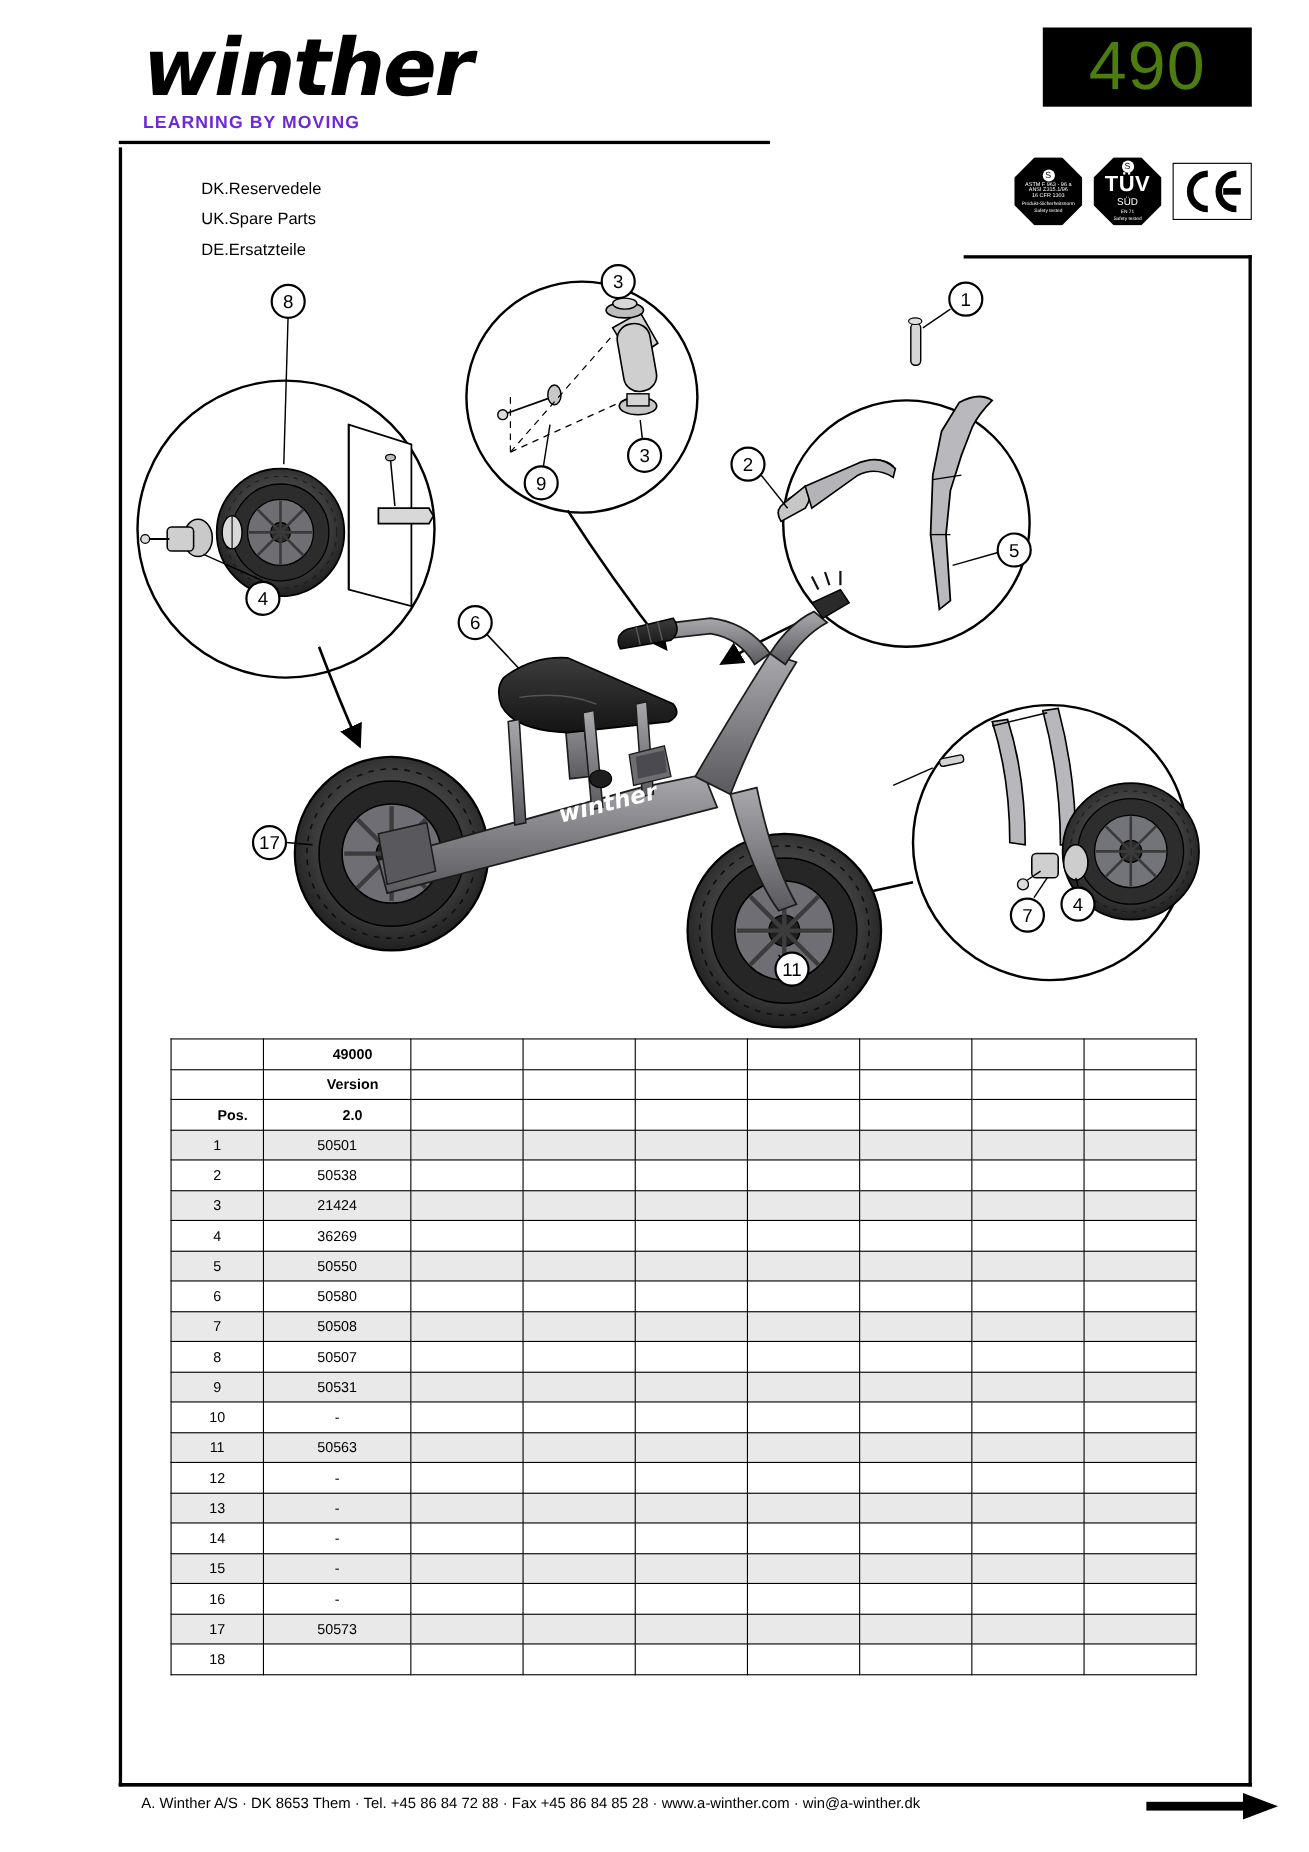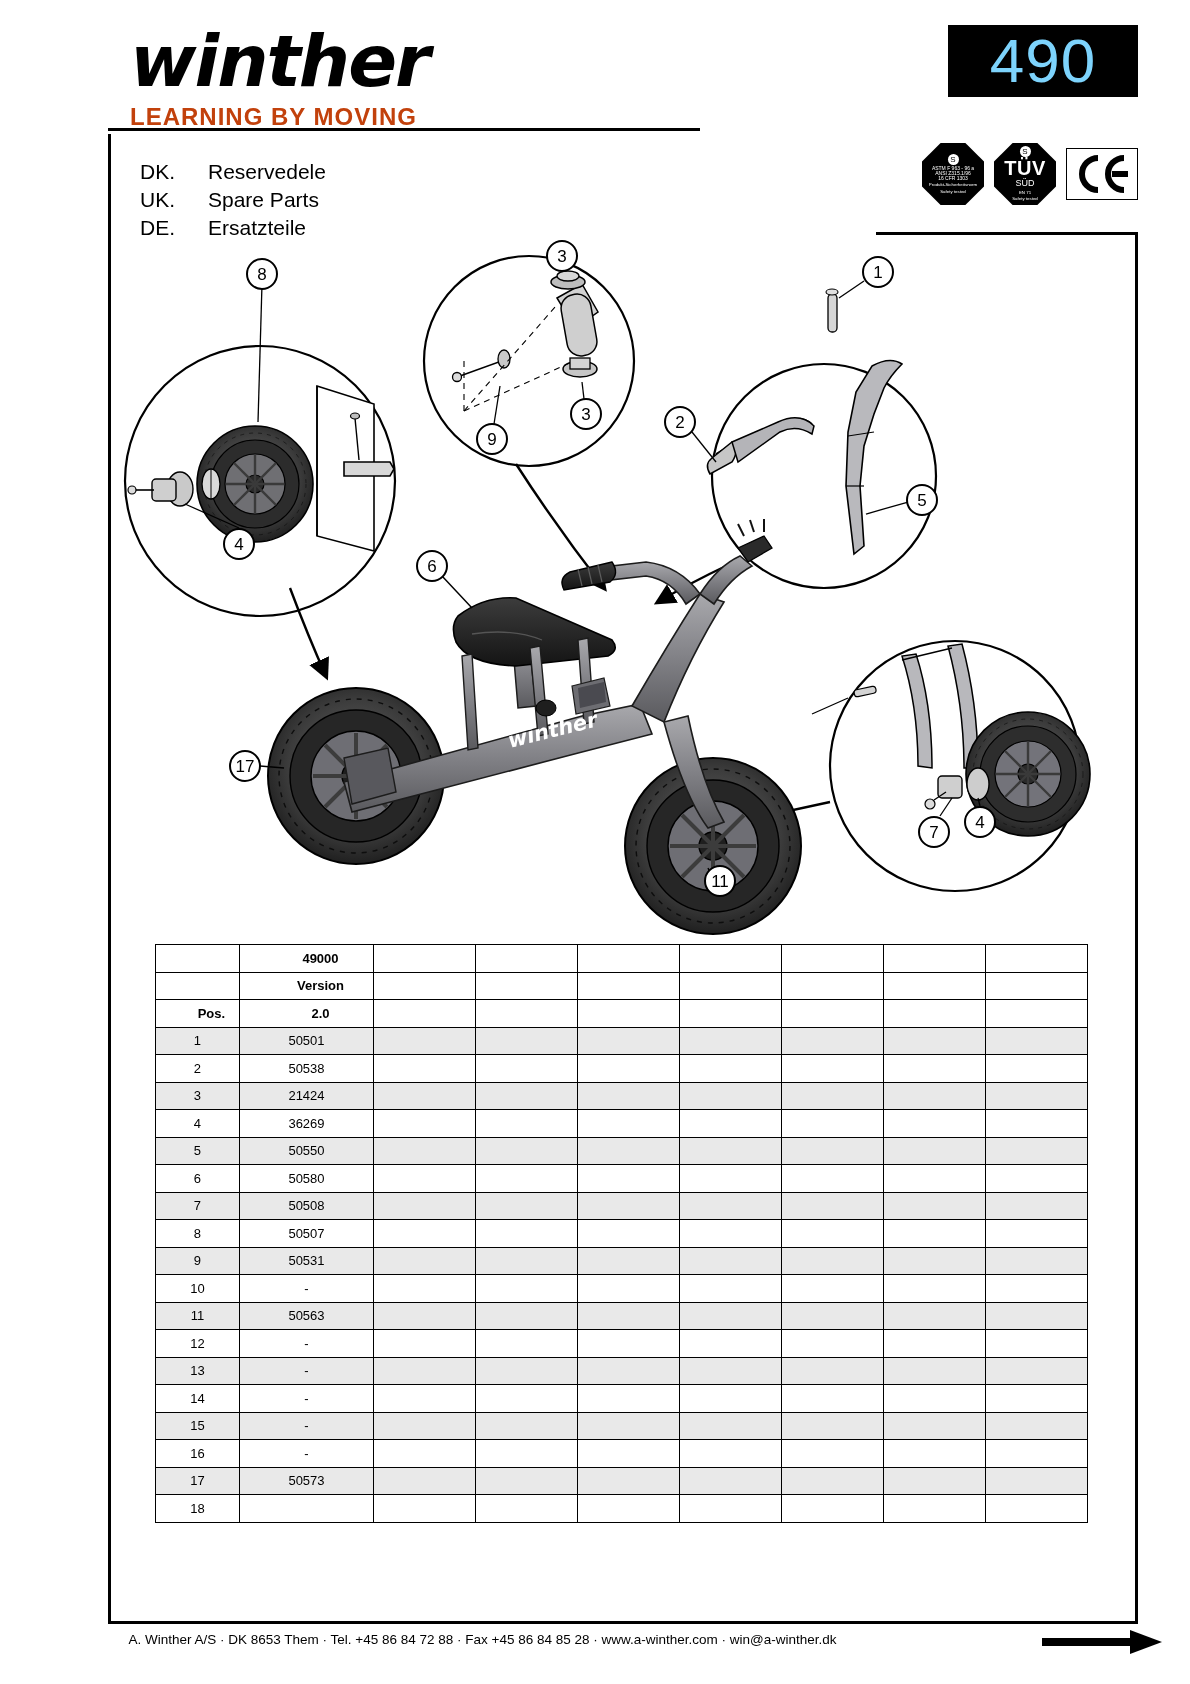--- a/index.html
+++ b/index.html
@@ -28,42 +28,42 @@
     font-style: italic;
     font-weight: bold;
     font-size: 72px;
     letter-spacing: -2px;
     line-height: 1;
     color: #000;
   }
   #brand-tagline {
     font-family: "Liberation Sans", sans-serif;
     font-weight: bold;
-    font-size: 24px;
+    font-size: 16px;
     letter-spacing: 1px;
-    color: #c2410c;
+    color: #6d28d9;
     margin-top: 6px;
   }
   #brand-rule {
     position: absolute;
     left: 108px;
     top: 128px;
     width: 592px;
     height: 3px;
     background: #000;
   }
 
   #model-badge {
     position: absolute;
     right: 52px;
     top: 25px;
     width: 190px;
     height: 72px;
     background: #000;
-    color: #7dd3fc;
+    color: #4d7c0f;
     font-family: "Liberation Sans", sans-serif;
     font-size: 62px;
     font-weight: normal;
     line-height: 72px;
     text-align: center;
     letter-spacing: 1px;
   }
 
   
   #cert-row {
@@ -146,22 +146,23 @@
     width: 1030px;
     height: 3px;
     background: #000;
   }
 
   
   #lang-list {
     position: absolute;
     left: 140px;
     top: 158px;
-    font-size: 21px;
+    font-size: 15px;
     line-height: 28px;
+    text-align: right;
   }
   #lang-list .row { display: flex; }
   #lang-list .code { width: 68px; }
 
   
   #illustration {
     position: absolute;
     left: 112px;
     top: 236px;
     width: 1022px;

